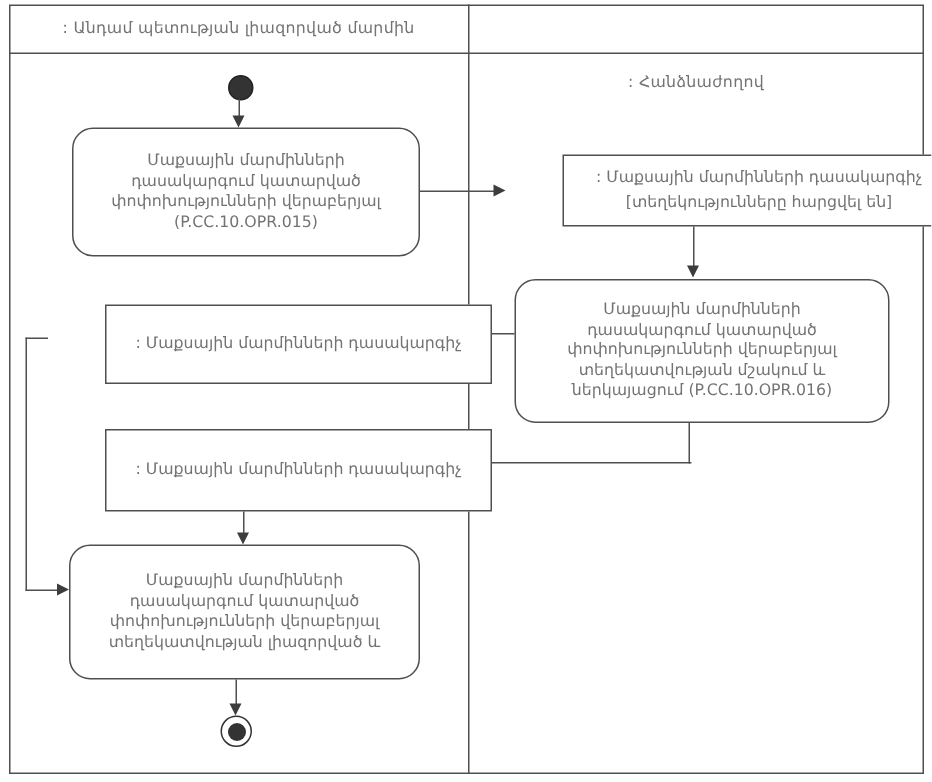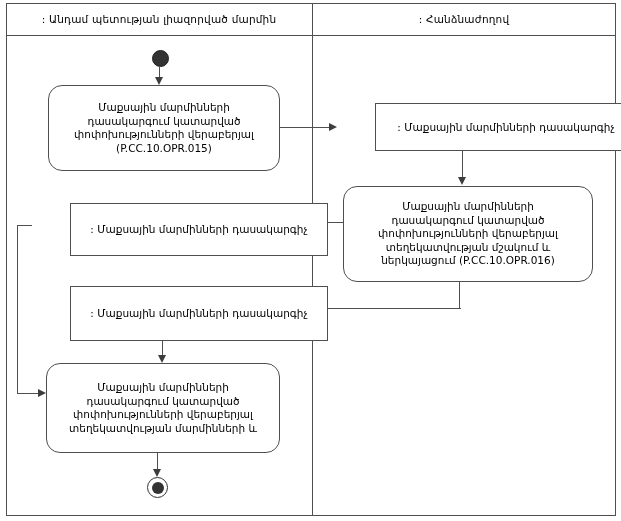--- a/index.html
+++ b/index.html
@@ -1,18 +1,18 @@
 <!DOCTYPE html>
 <html><head>
 <meta charset="utf-8">
 <style>
   html,body{margin:0;padding:0;background:#ffffff;}
   .canvas{
     position:relative;width:621px;height:521px;background:#ffffff;
-    font-family:"DejaVu Sans",sans-serif;color:#000000;overflow:hidden;
+    font-family:"DejaVu Sans",sans-serif;color:#737373;overflow:hidden;
   }
   .outer{position:absolute;left:6px;top:3px;width:608px;height:511px;border:1.5px solid #4f4f4f;}
   .vl{position:absolute;width:0;border-left:1.5px solid #4f4f4f;}
   .hl{position:absolute;height:0;border-top:1.5px solid #4f4f4f;}
   .lane-header{
     position:absolute;top:3px;height:32px;display:flex;align-items:center;justify-content:center;
     font-size:10.5px;letter-spacing:.2px;
   }
   .activity{
     position:absolute;box-sizing:border-box;border:1.5px solid #4f4f4f;border-radius:14px;background:#ffffff;
@@ -42,41 +42,42 @@
 
 <div class="canvas">
 
   <div class="outer"></div>
   <div class="vl" style="left:312px;top:3px;height:513px;"></div>
   <div class="hl" style="left:6px;top:35px;width:610px;"></div>
 
   <div class="lane-header" style="left:6px;width:306px;">
     <span>: Անդամ պետության լիազորված մարմին</span>
   </div>
-  <div class="lane-header" style="left:312px;width:304px;">
+  <div class="lane-header" style="left:312px;width:304px;margin-top:36px;">
     <span>: Հանձնաժողով</span>
   </div>
 
   <div class="start"></div>
 
   <div class="vl" style="left:159px;top:66px;height:13px;"></div>
   <div class="ah-down" style="left:155px;top:77px;"></div>
 
   <div class="activity" style="left:48px;top:85px;width:232px;height:86px;">
     <div>Մաքսային մարմինների</div>
     <div>դասակարգում կատարված</div>
     <div>փոփոխությունների վերաբերյալ</div>
     <div>(P.CC.10.OPR.015)</div>
   </div>
 
   <div class="hl" style="left:280px;top:127px;width:50px;"></div>
   <div class="ah-right" style="left:329px;top:123px;"></div>
 
   <div class="objbox" style="left:337px;top:103px;width:262px;height:48px;">
     <div>: Մաքսային մարմինների դասակարգիչ</div>
+    <div>[տեղեկությունները հարցվել են]</div>
   </div>
 
   <div class="vl" style="left:462px;top:151px;height:27px;"></div>
   <div class="ah-down" style="left:458px;top:177px;"></div>
 
   <div class="activity" style="left:343px;top:186px;width:250px;height:96px;">
     <div>Մաքսային մարմինների</div>
     <div>դասակարգում կատարված</div>
     <div>փոփոխությունների վերաբերյալ</div>
     <div>տեղեկատվության մշակում և</div>
@@ -103,21 +104,21 @@
   <div class="hl" style="left:17px;top:393px;width:21px;"></div>
   <div class="ah-right" style="left:38px;top:389px;"></div>
 
   <div class="vl" style="left:162px;top:341px;height:15px;"></div>
   <div class="ah-down" style="left:158px;top:355px;"></div>
 
   <div class="activity" style="left:46px;top:363px;width:234px;height:90px;">
     <div>Մաքսային մարմինների</div>
     <div>դասակարգում կատարված</div>
     <div>փոփոխությունների վերաբերյալ</div>
-    <div>տեղեկատվության մարմինների և</div>
+    <div>տեղեկատվության լիազորված և</div>
   </div>
 
   <div class="vl" style="left:157px;top:453px;height:17px;"></div>
   <div class="ah-down" style="left:153px;top:469px;"></div>
 
   <div class="final">
     <div class="final-inner"></div>
   </div>
 
 </div>

